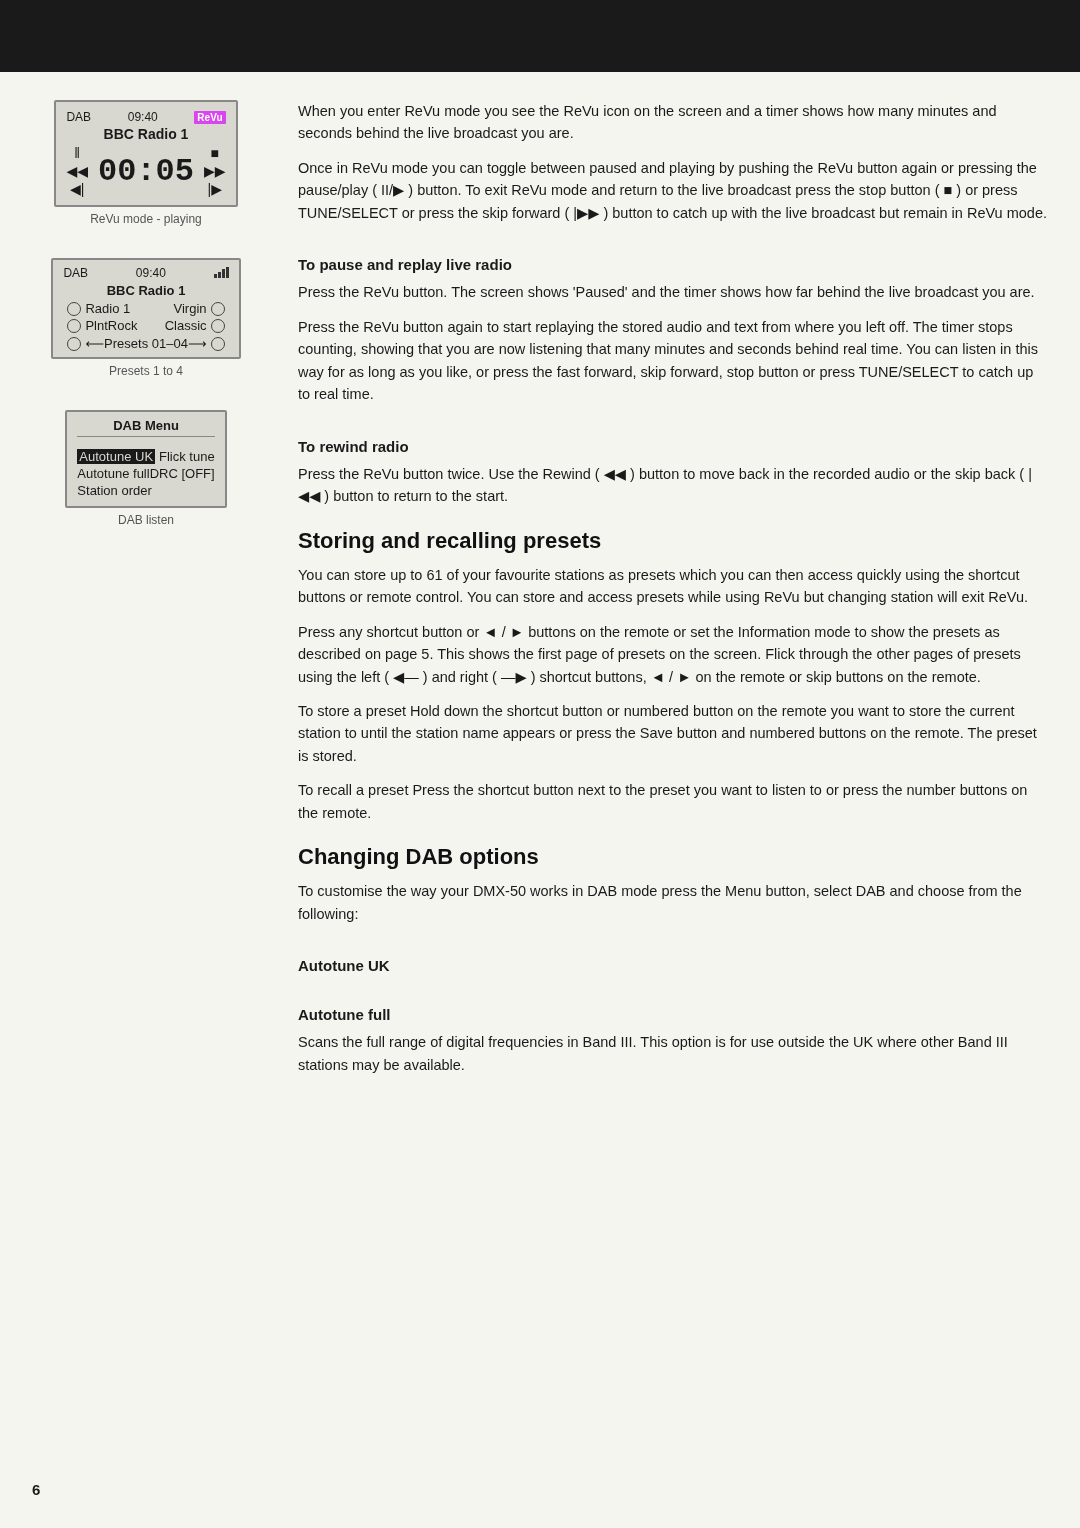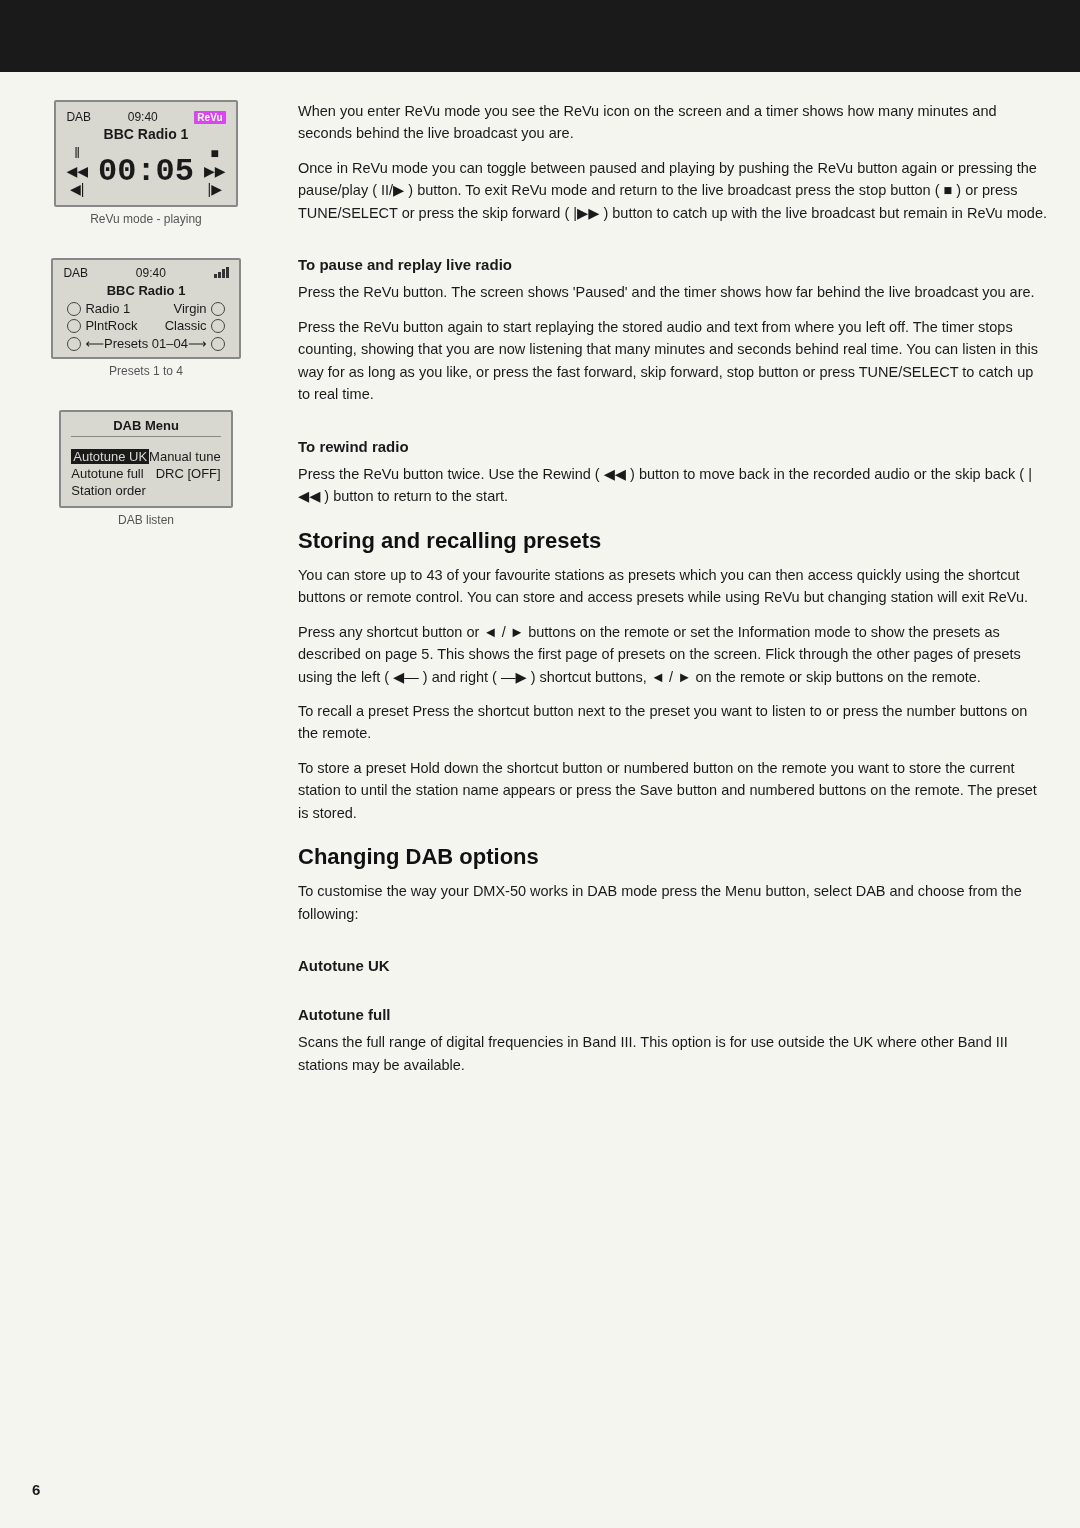--- a/index.html
+++ b/index.html
@@ -272,21 +272,21 @@
         </div>
       </div>
       <div class="caption">Presets 1 to 4</div>
     </div>
 
     <div>
       <div class="dab-menu-display">
         <div class="menu-title">DAB Menu</div>
         <div class="menu-row">
           <span class="highlighted">Autotune UK</span>
-          <span>Manual tune</span>
+          <span>Flick tune</span>
         </div>
         <div class="menu-row">
           <span>Autotune full</span>
           <span>DRC [OFF]</span>
         </div>
         <div class="menu-row">
           <span>Station order</span>
         </div>
       </div>
       <div class="caption">DAB listen</div>
@@ -300,24 +300,24 @@
     <p>Once in ReVu mode you can toggle between paused and playing by pushing the ReVu button again or pressing the pause/play ( II/▶ ) button. To exit ReVu mode and return to the live broadcast press the stop button ( ■ ) or press TUNE/SELECT or press the skip forward ( |▶▶ ) button to catch up with the live broadcast but remain in ReVu mode.</p>
 
     <h3>To pause and replay live radio</h3>
     <p>Press the ReVu button. The screen shows 'Paused' and the timer shows how far behind the live broadcast you are.</p>
     <p>Press the ReVu button again to start replaying the stored audio and text from where you left off. The timer stops counting, showing that you are now listening that many minutes and seconds behind real time. You can listen in this way for as long as you like, or press the fast forward, skip forward, stop button or press TUNE/SELECT to catch up to real time.</p>
 
     <h3>To rewind radio</h3>
     <p>Press the ReVu button twice. Use the Rewind ( ◀◀ ) button to move back in the recorded audio or the skip back ( |◀◀ ) button to return to the start.</p>
 
     <h2>Storing and recalling presets</h2>
-    <p>You can store up to 43 of your favourite stations as presets which you can then access quickly using the shortcut buttons or remote control. You can store and access presets while using ReVu but changing station will exit ReVu.</p>
+    <p>You can store up to 61 of your favourite stations as presets which you can then access quickly using the shortcut buttons or remote control. You can store and access presets while using ReVu but changing station will exit ReVu.</p>
     <p>Press any shortcut button or ◄ / ► buttons on the remote or set the Information mode to show the presets as described on page 5. This shows the first page of presets on the screen. Flick through the other pages of presets using the left ( ◀— ) and right ( —▶ ) shortcut buttons, ◄ / ► on the remote or skip buttons on the remote.</p>
+    <p>To store a preset Hold down the shortcut button or numbered button on the remote you want to store the current station to until the station name appears or press the Save button and numbered buttons on the remote. The preset is stored.</p>
     <p>To recall a preset Press the shortcut button next to the preset you want to listen to or press the number buttons on the remote.</p>
-    <p>To store a preset Hold down the shortcut button or numbered button on the remote you want to store the current station to until the station name appears or press the Save button and numbered buttons on the remote. The preset is stored.</p>
 
     <h2>Changing DAB options</h2>
     <p>To customise the way your DMX-50 works in DAB mode press the Menu button, select DAB and choose from the following:</p>
 
     <h3>Autotune UK</h3>
 
     <h3>Autotune full</h3>
     <p>Scans the full range of digital frequencies in Band III. This option is for use outside the UK where other Band III stations may be available.</p>
 
   </div>

